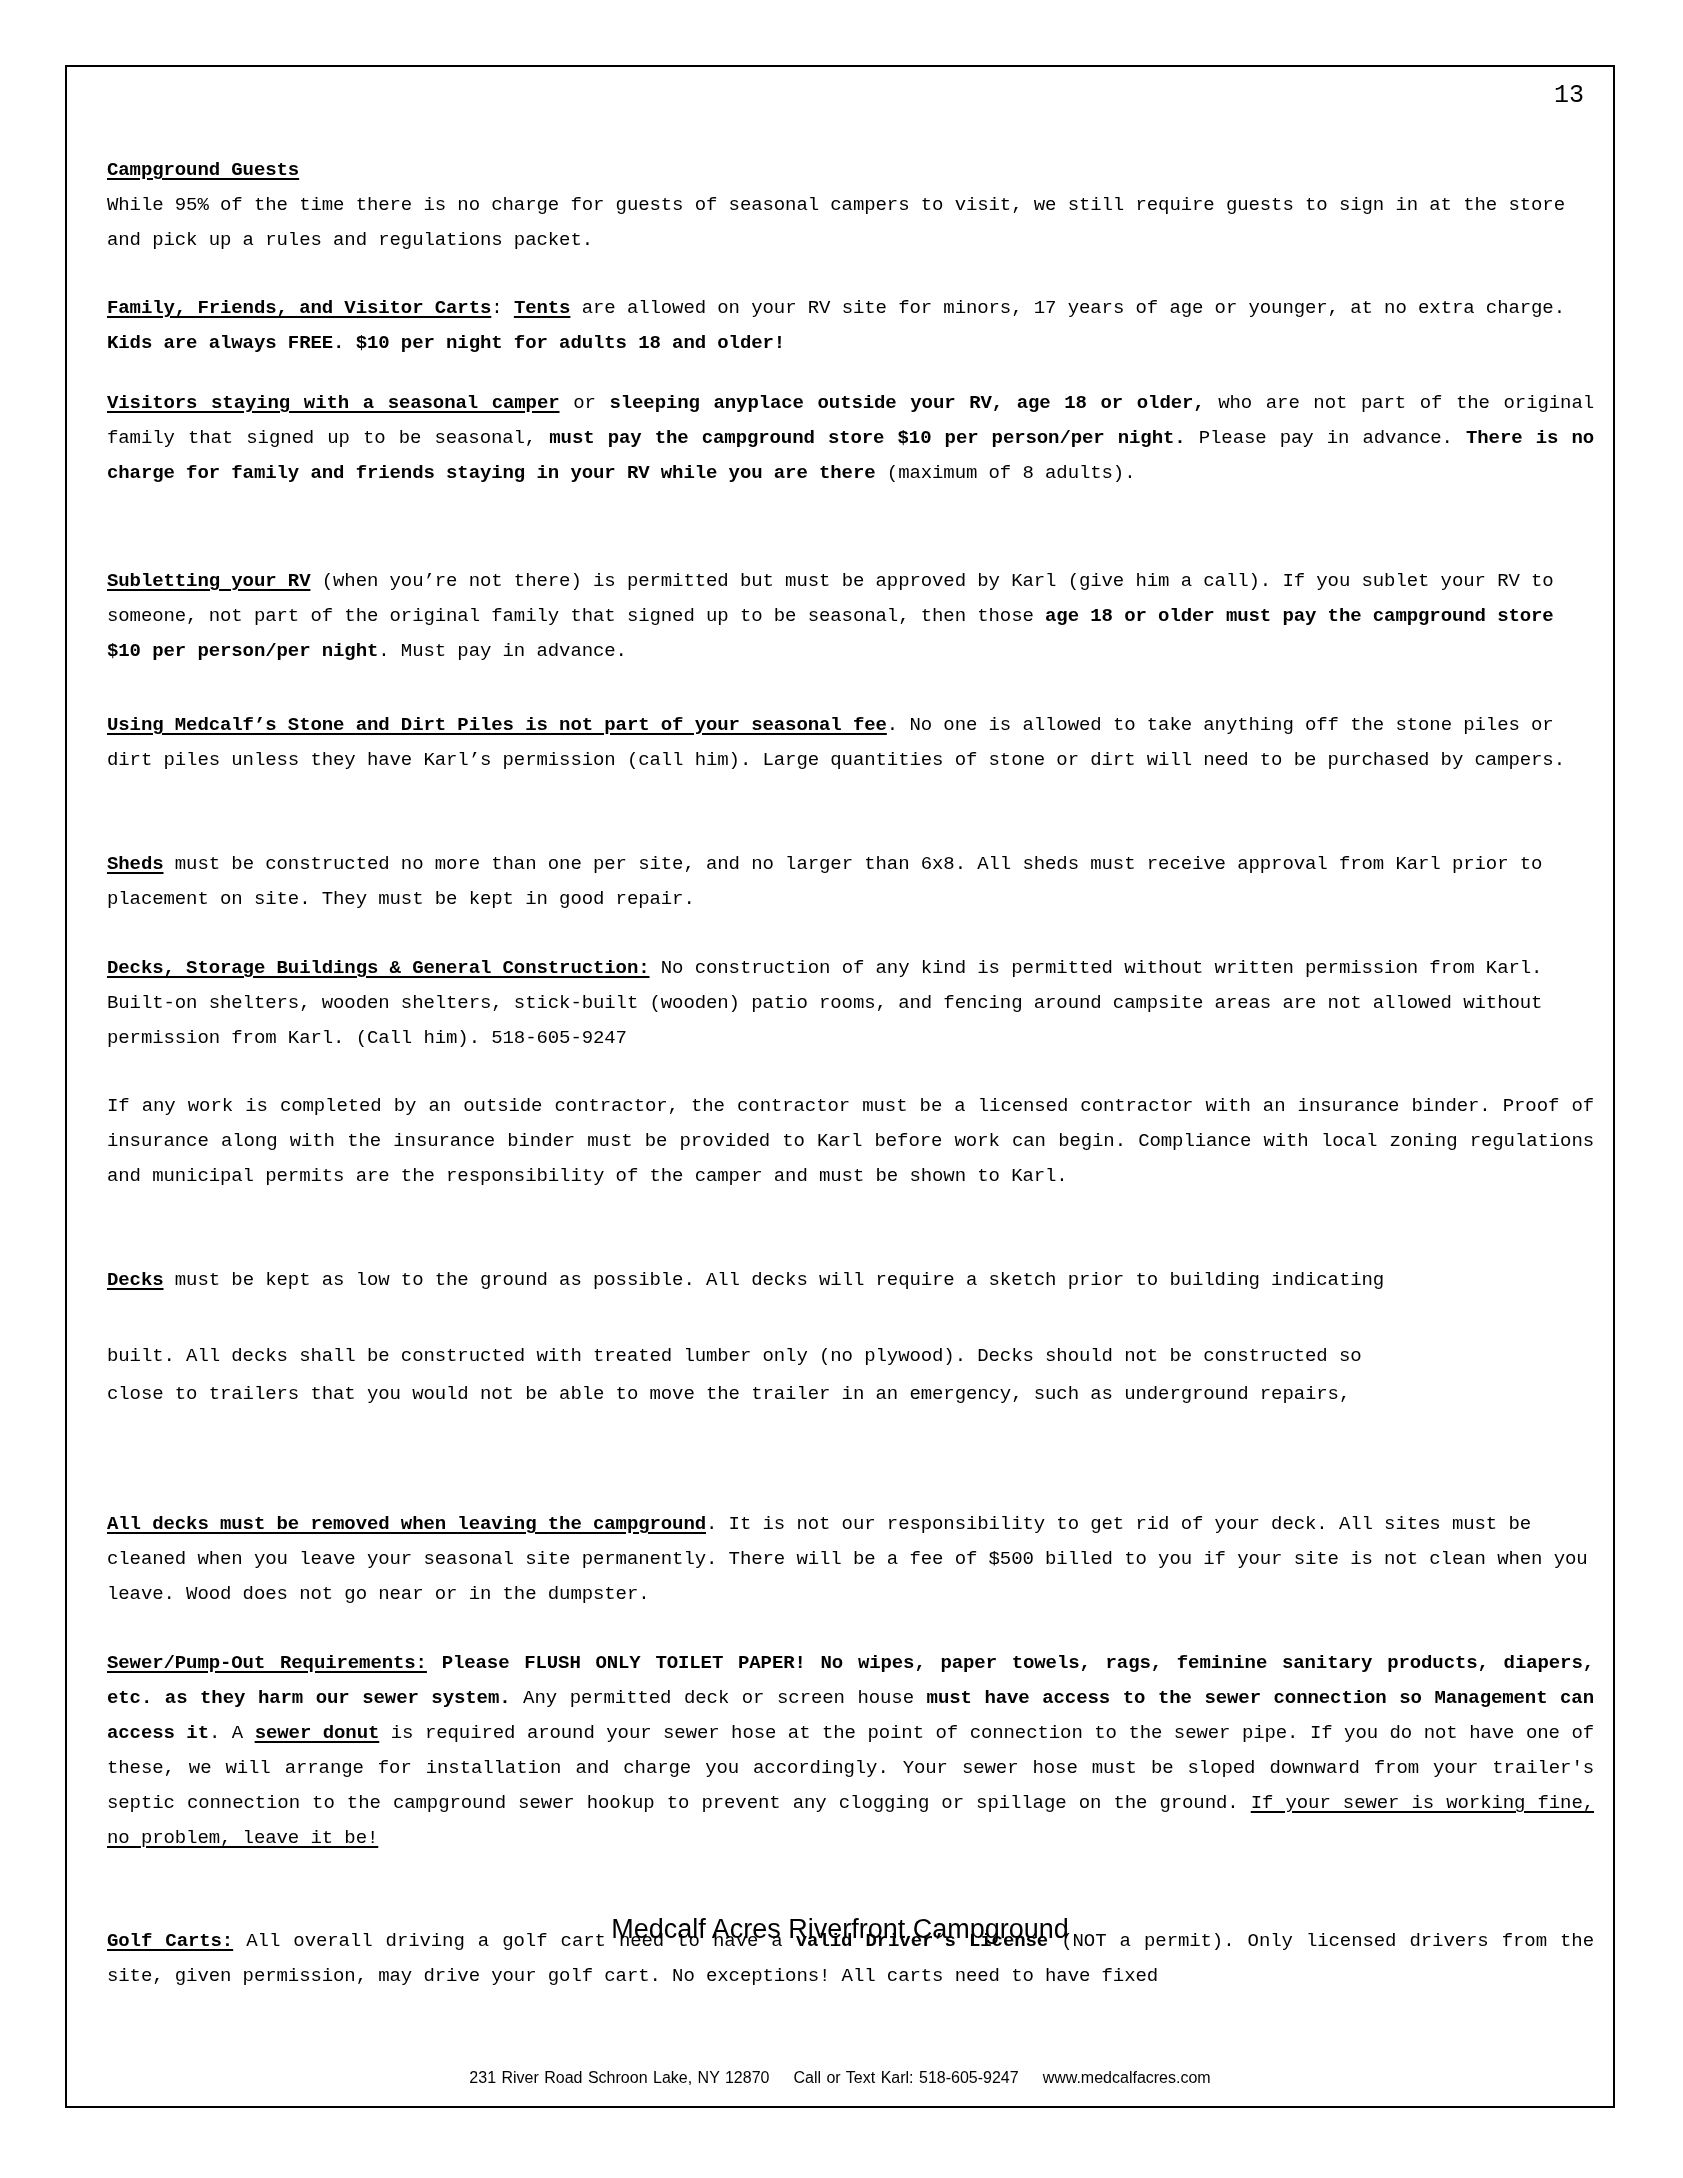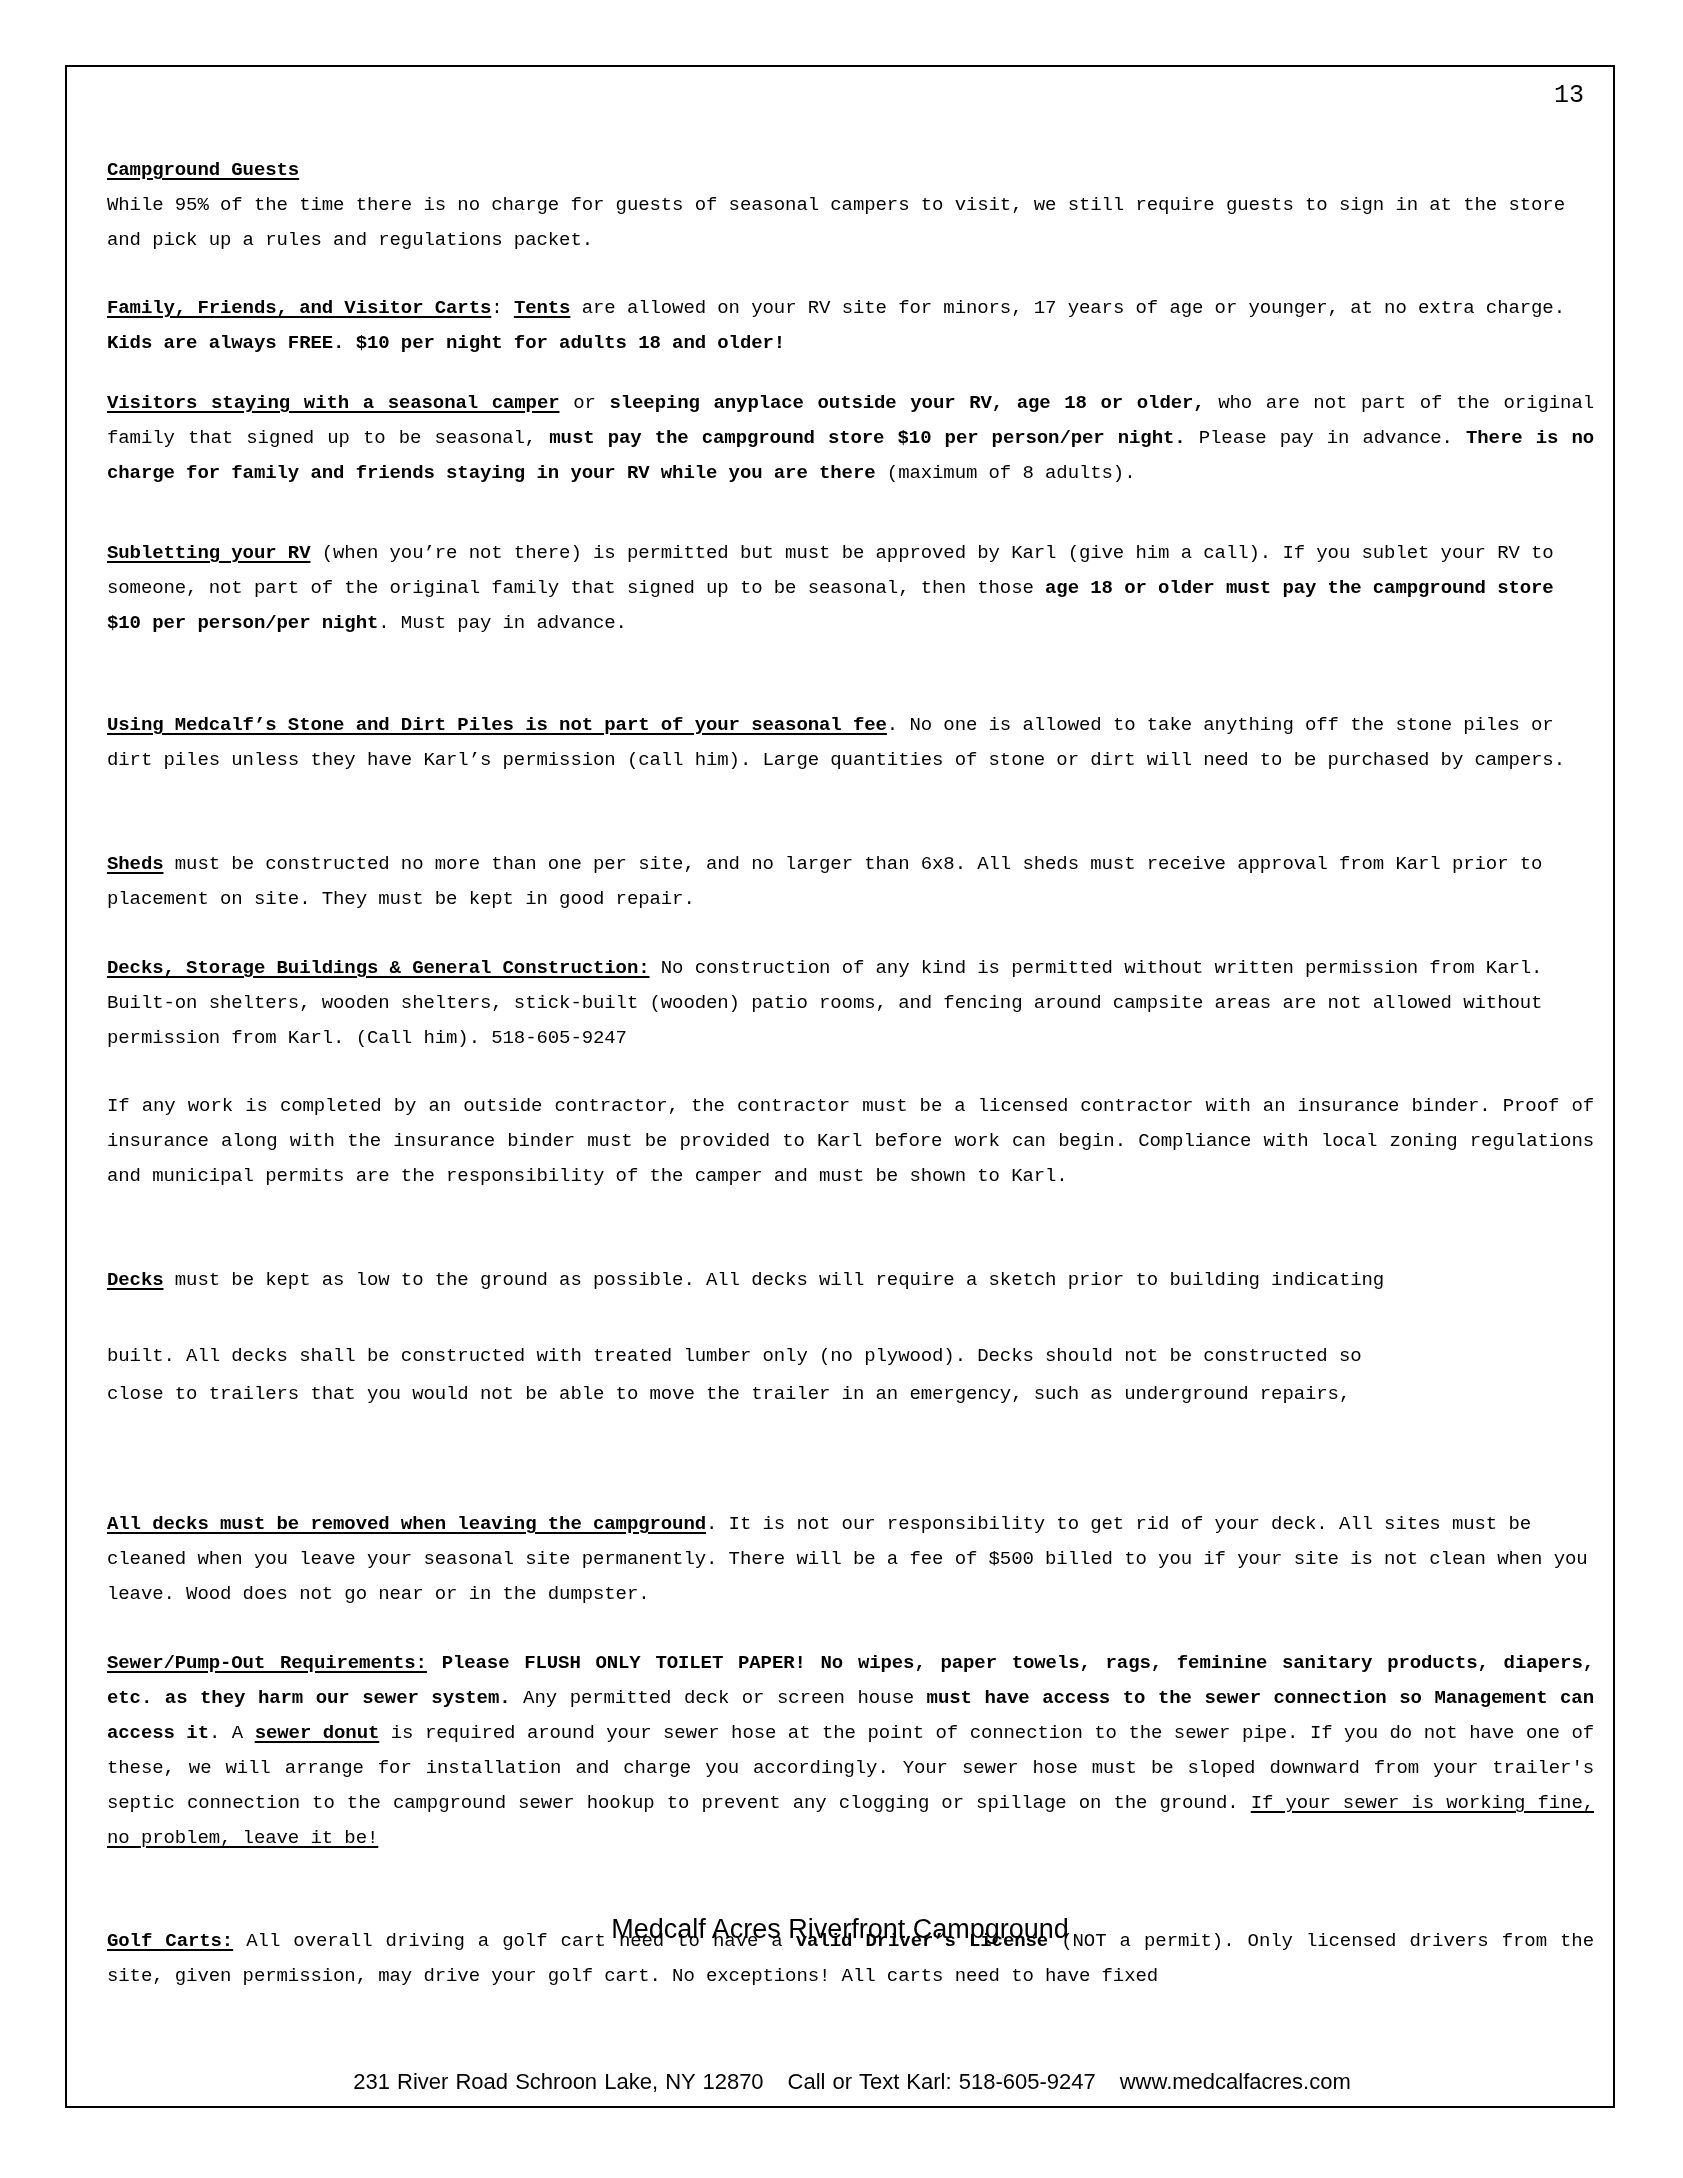--- a/index.html
+++ b/index.html
@@ -11,21 +11,21 @@
                  font-family: Liberation Mono, monospace; font-size: 25px; }
   .content { position: absolute; left: 99px; width: 1487px; top: 0; }
   .para { position: absolute; left: 0; width: 1487px; font-size: 19px; line-height: 35px;
           margin: 8px; text-align: justify; letter-spacing: -0.1px; font-family: Liberation Mono, monospace; }
   .para.left { text-align: left; }
   .para.tall { line-height: 38px; text-align: left; }
   .b { font-weight: bold; }
   .u { text-decoration: underline; text-decoration-thickness: 2px; text-underline-offset: 3px; }
   .footer { position: absolute; left: 65px; width: 1550px; text-align: center; }
   .footer-title { top: 1914px; font-size: 27px; }
-  .footer-info { top: 2069px; font-size: 22px; word-spacing: 1px; margin-left: 12px; }
+  .footer-info { top: 2069px; font-size: 16px; word-spacing: 1px; }
   .footer-info span.gap { display: inline-block; width: 24px; }
 </style>
 </head>
 <body>
 
 <div class="page-frame"></div>
 
 <div class="page-number">13</div>
 
 <div class="content">
@@ -36,21 +36,21 @@
   </div>
 
   <div class="para left" style="top:283px;">
     <span class="b u">Family, Friends, and Visitor Carts</span><span>: </span><span class="b u">Tents</span><span> are allowed on your RV site for minors, 17 years of age or younger, at no extra charge. </span><span class="b">Kids are always FREE.  $10 per night for adults 18 and older!</span>
   </div>
 
   <div class="para" style="top:378px;">
     <span class="b u">Visitors staying with a seasonal camper</span><span> or </span><span class="b">sleeping anyplace outside your RV, age 18 or older,</span><span> who are not part of the original family that signed up to be seasonal, </span><span class="b">must pay the campground store $10 per person/per night.</span><span> Please pay in advance. </span><span class="b">There is no charge for family and friends staying in your RV while you are there</span><span> (maximum of 8 adults).</span>
   </div>
 
-  <div class="para left" style="top:528px;">
+  <div class="para left" style="top:556px;">
     <span class="b u">Subletting your RV</span><span> (when you’re not there) is permitted but must be approved by Karl (give him a call). If you sublet your RV to someone, not part of the original family that signed up to be seasonal, then those </span><span class="b">age 18 or older must pay the campground store $10 per person/per night</span><span>. Must pay in advance.</span>
   </div>
 
   <div class="para left" style="top:700px;">
     <span class="b u">Using Medcalf’s Stone and Dirt Piles is not part of your seasonal fee</span><span>. No one is allowed to take anything off the stone piles or dirt piles unless they have Karl’s permission (call him). Large quantities of stone or dirt will need to be purchased by campers.</span>
   </div>
 
   <div class="para left" style="top:839px;">
     <span class="b u">Sheds</span><span> must be constructed no more than one per site, and no larger than 6x8. All sheds must receive approval from Karl prior to placement on site. They must be kept in good repair.</span>
   </div>

